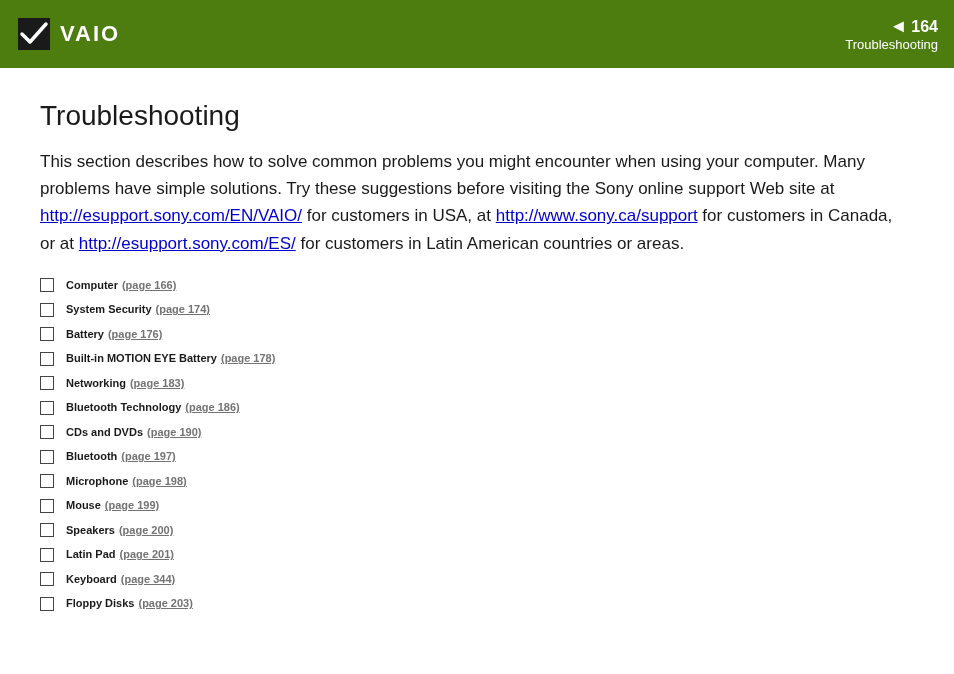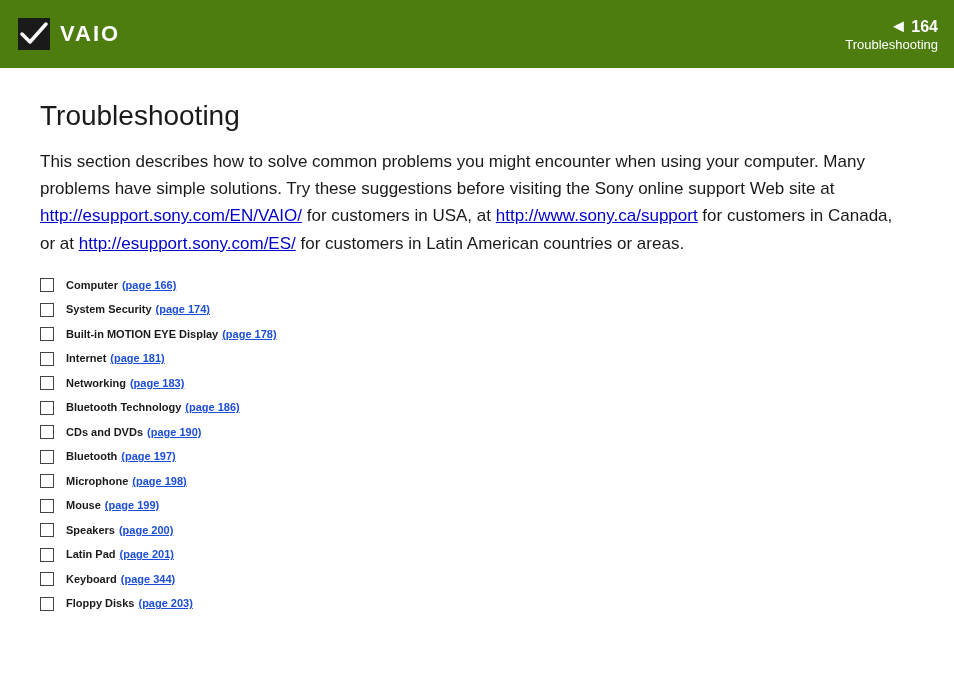--- a/index.html
+++ b/index.html
@@ -121,21 +121,21 @@
       flex-shrink: 0;
       display: inline-block;
     }
 
     .item-label {
       font-weight: bold;
       color: #1a1a1a;
     }
 
     .item-link {
-      color: #1d4ed8;
+      color: #737373;
       font-weight: bold;
       margin-left: 4px;
     }
   </style>
 </head>
 <body>
 
 <div class="header">
   <div class="header-logo">
 
@@ -168,27 +168,27 @@
         <span class="item-label">Computer </span>
         <a class="item-link" href="#">(page 166)</a>
       </li>
       <li>
         <span class="checkbox-icon"></span>
         <span class="item-label">System Security </span>
         <a class="item-link" href="#">(page 174)</a>
       </li>
       <li>
         <span class="checkbox-icon"></span>
-        <span class="item-label">Built-in MOTION EYE Display </span>
+        <span class="item-label">Battery </span>
+        <a class="item-link" href="#">(page 176)</a>
+      </li>
+      <li>
+        <span class="checkbox-icon"></span>
+        <span class="item-label">Built-in MOTION EYE Battery </span>
         <a class="item-link" href="#">(page 178)</a>
-      </li>
-      <li>
-        <span class="checkbox-icon"></span>
-        <span class="item-label">Internet </span>
-        <a class="item-link" href="#">(page 181)</a>
       </li>
       <li>
         <span class="checkbox-icon"></span>
         <span class="item-label">Networking </span>
         <a class="item-link" href="#">(page 183)</a>
       </li>
       <li>
         <span class="checkbox-icon"></span>
         <span class="item-label">Bluetooth Technology </span>
         <a class="item-link" href="#">(page 186)</a>

